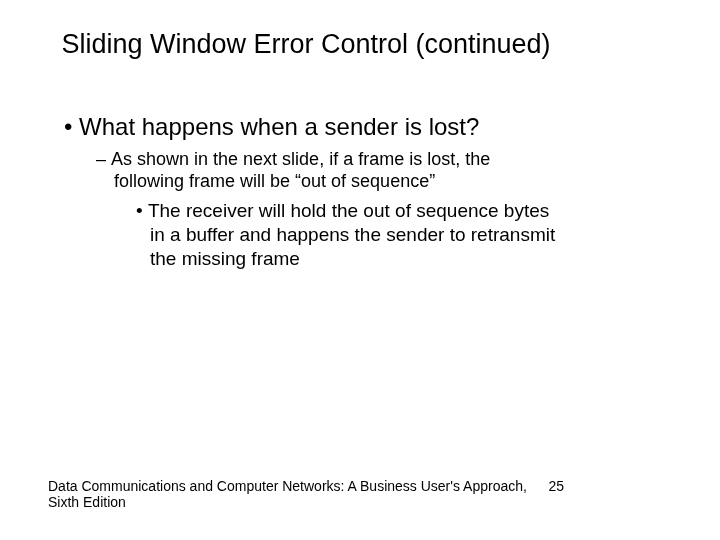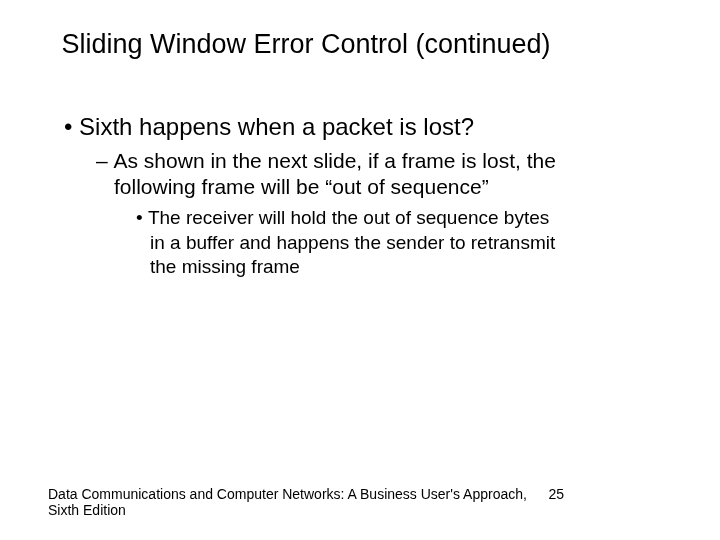--- a/index.html
+++ b/index.html
@@ -20,54 +20,54 @@
   .level1 {
     font-size: 24px;
     margin-left: 16px;
     text-indent: -16px;
     padding-left: 16px;
     line-height: 1.25;
     margin-bottom: 6px;
   }
   .level1::before { content: "\2022\00a0"; }
   .level2 {
-    font-size: 21px;
+    font-size: 18px;
     margin-left: 48px;
     text-indent: -18px;
     padding-left: 18px;
     line-height: 1.25;
     margin-bottom: 6px;
   }
   .level2::before { content: "\2013\00a0"; }
   .level3 {
     font-size: 19px;
     margin-left: 88px;
     text-indent: -14px;
     padding-left: 14px;
     line-height: 1.28;
   }
   .level3::before { content: "\2022\00a0"; }
   .footer {
     position: absolute;
     left: 48px;
     right: 48px;
-    bottom: 22px;
+    bottom: 30px;
     font-size: 14px;
     display: flex;
     justify-content: space-between;
     align-items: baseline;
   }
 </style>
 </head>
 <body>
 
 <div class="slide">
   <h1 class="title">Sliding Window Error Control (continued)</h1>
 
-  <div class="level1">Sixth happens when a packet is lost?</div>
+  <div class="level1">What happens when a sender is lost?</div>
   <div class="level2">As shown in the next slide, if a frame is lost, the following frame will be “out of sequence”</div>
   <div class="level3">The receiver will hold the out of sequence bytes in a buffer and happens the sender to retransmit the missing frame</div>
 
   <div class="footer">
     <span>Data Communications and Computer Networks: A Business User's Approach, Sixth Edition</span>
     <span>25</span>
   </div>
 </div>
 
 </body></html>

